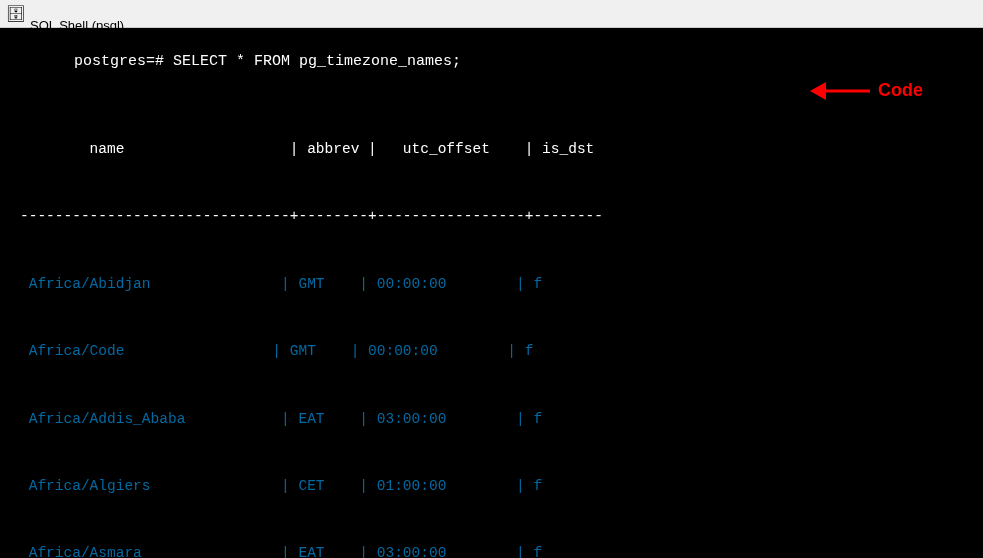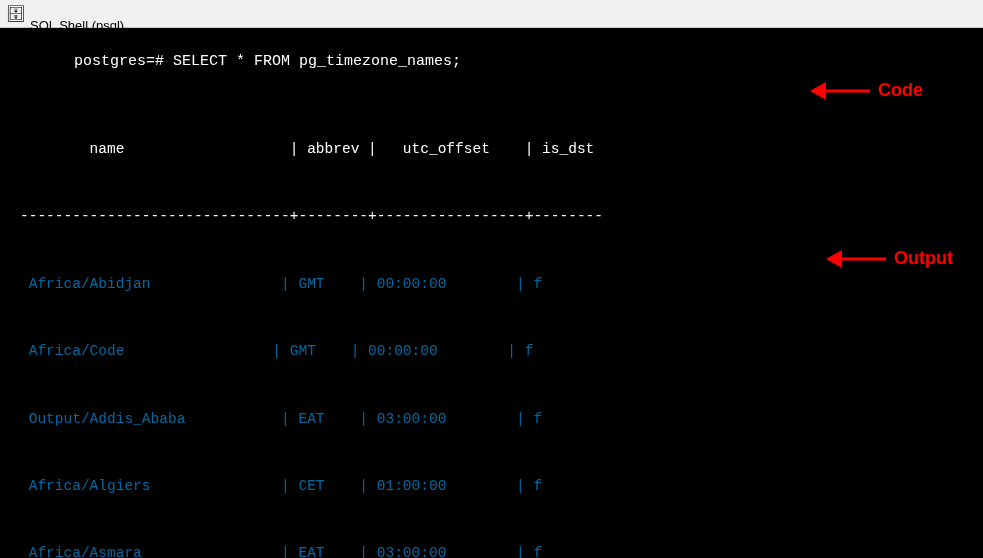--- a/index.html
+++ b/index.html
@@ -139,40 +139,36 @@
 
     <div class="prompt-line">
       <span>postgres=# SELECT * FROM pg_timezone_names;</span>
     </div>
 
     <div class="table-container">
       <div class="header-row">        name                   | abbrev |   utc_offset    | is_dst</div>
       <div class="separator-row">-------------------------------+--------+-----------------+--------</div>
       <div class="data-row"> Africa/Abidjan               | GMT    | 00:00:00        | f</div>
       <div class="data-row"> Africa/Code                 | GMT    | 00:00:00        | f</div>
-      <div class="data-row"> Output/Addis_Ababa           | EAT    | 03:00:00        | f</div>
+      <div class="data-row"> Africa/Addis_Ababa           | EAT    | 03:00:00        | f</div>
       <div class="data-row"> Africa/Algiers               | CET    | 01:00:00        | f</div>
       <div class="data-row"> Africa/Asmara                | EAT    | 03:00:00        | f</div>
       
       
       
       
       
       
       
       
       
       
       
     </div>
 
     <div class="annotation-code">
       <div class="arrow-left"></div>
       <span class="annotation-label">Code</span>
     </div>
 
-    <div class="annotation-output">
-      <div class="arrow-left"></div>
-      <span class="annotation-label">Output</span>
-    </div>
 
   </div>
 </div>
 
 </body></html>

